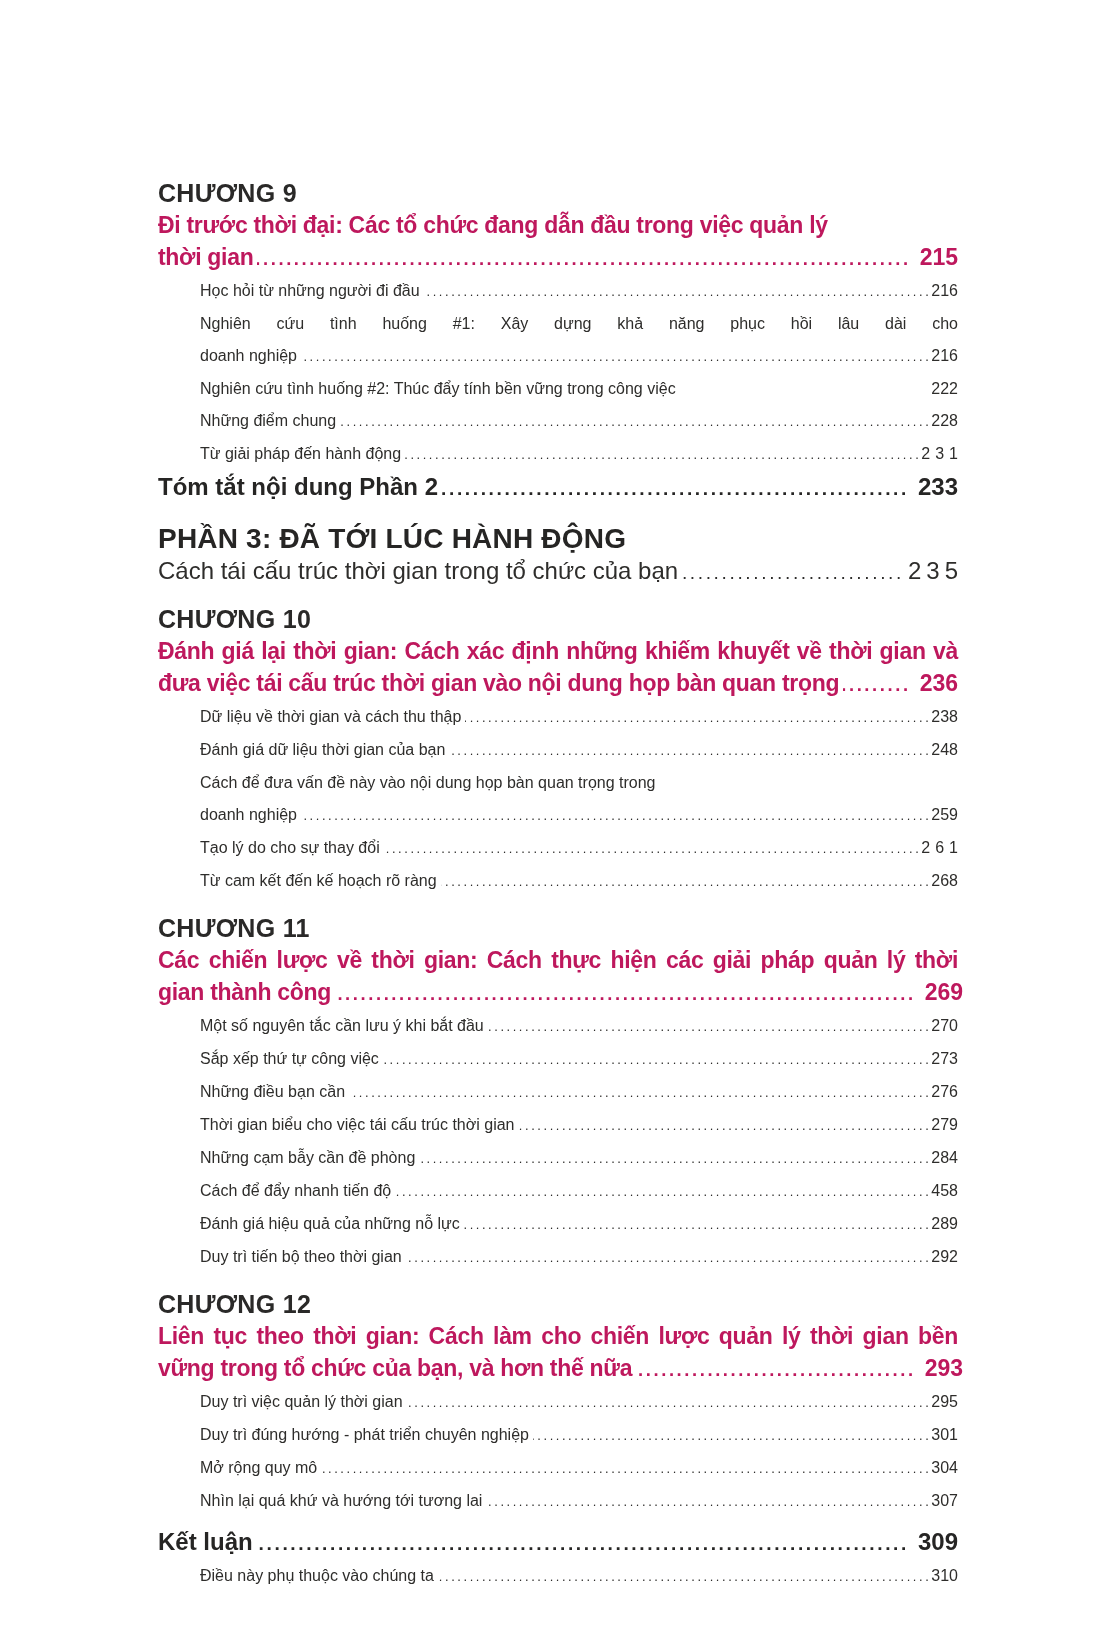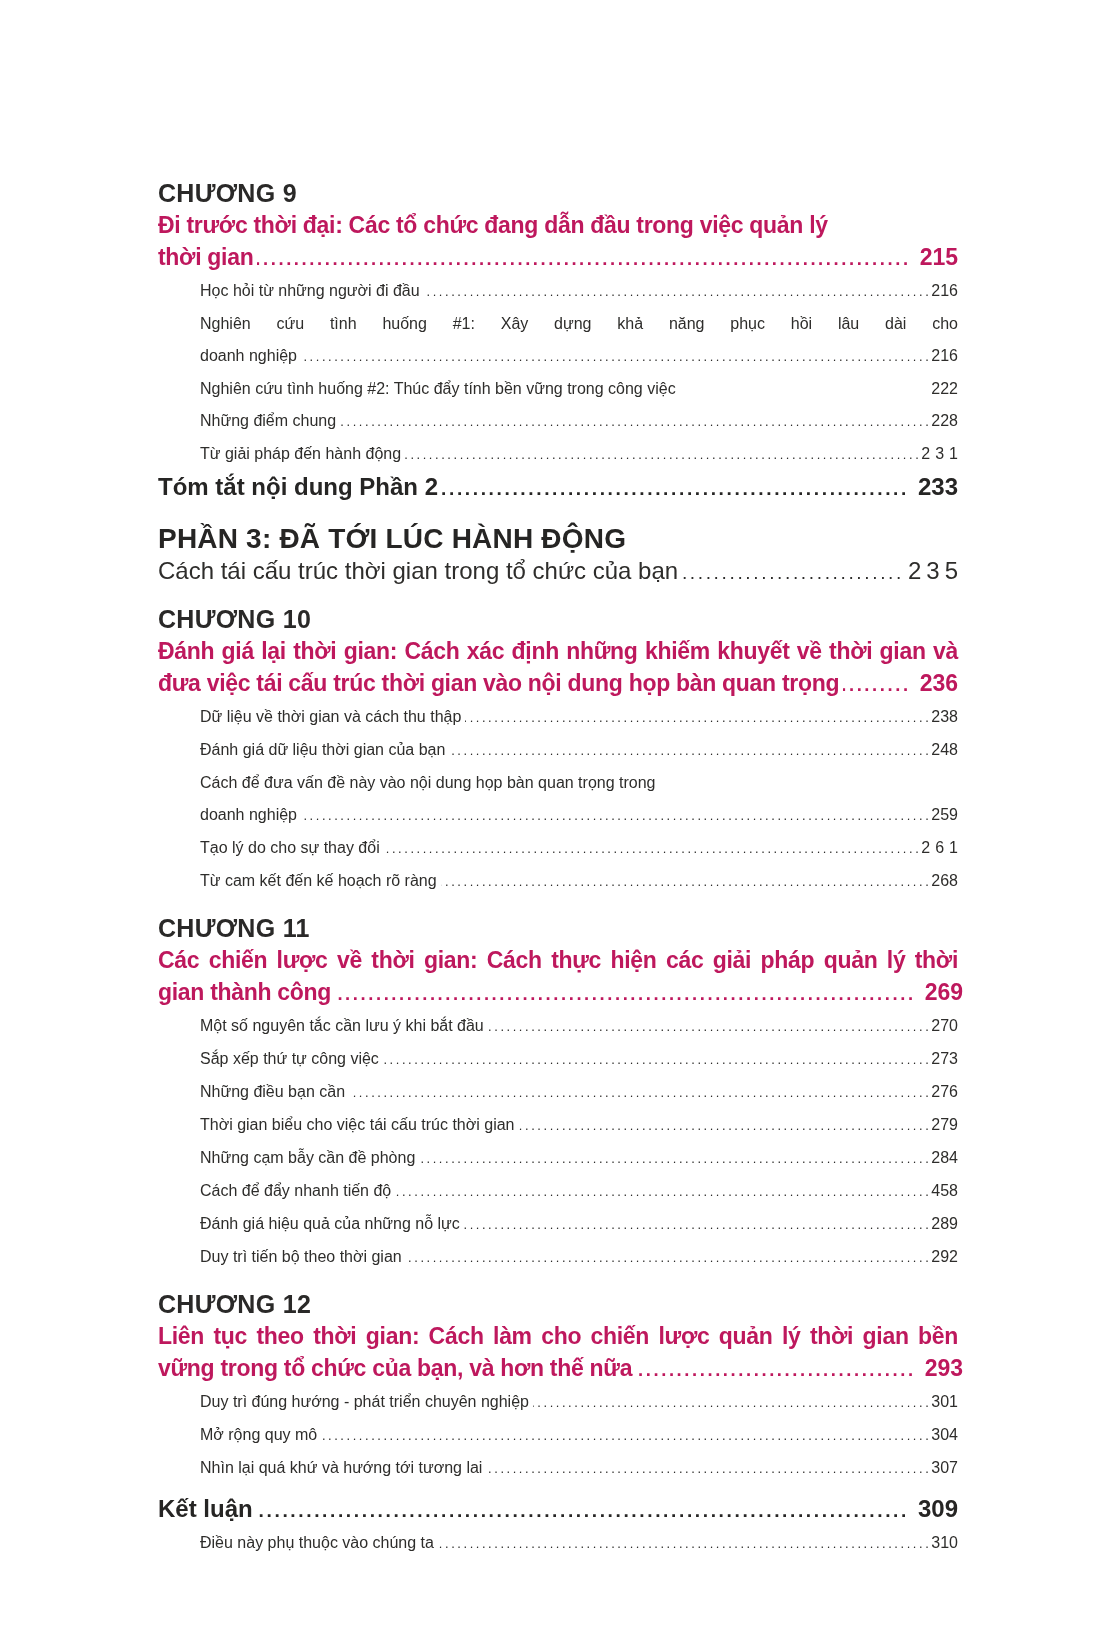--- a/index.html
+++ b/index.html
@@ -244,20 +244,27 @@
       <div class="entry title spaced">
         <div class="line just">Liên tục theo thời gian: Cách làm cho chiến lược quản lý thời gian bền</div>
         <div class="row">
           <span class="txt">vững trong tổ chức của bạn, và hơn thế nữa</span>
           <span class="dots"></span>
           <span class="pg">293</span>
         </div>
       </div>
       <div class="entry sub">
         <div class="row">
+          <span class="txt">Duy trì việc quản lý thời gian</span>
+          <span class="dots"></span>
+          <span class="pg">295</span>
+        </div>
+      </div>
+      <div class="entry sub">
+        <div class="row">
           <span class="txt">Duy trì đúng hướng - phát triển chuyên nghiệp</span>
           <span class="dots"></span>
           <span class="pg">301</span>
         </div>
       </div>
       <div class="entry sub">
         <div class="row">
           <span class="txt">Mở rộng quy mô</span>
           <span class="dots"></span>
           <span class="pg">304</span>

